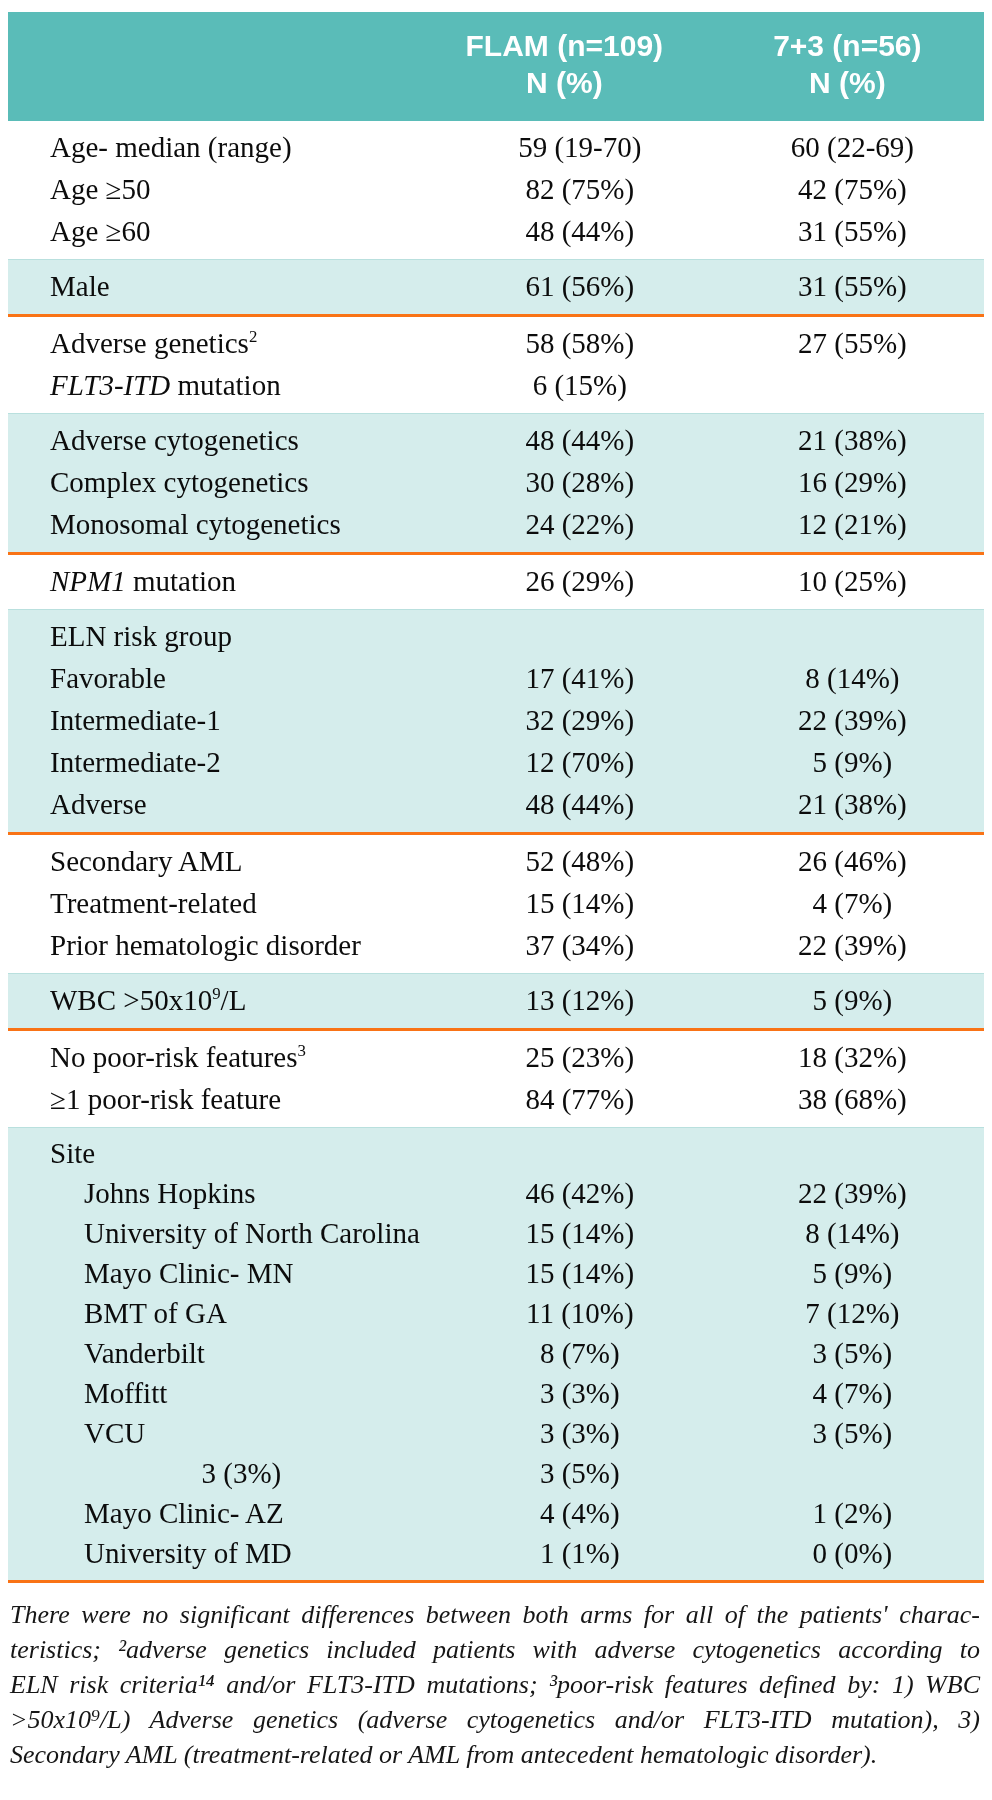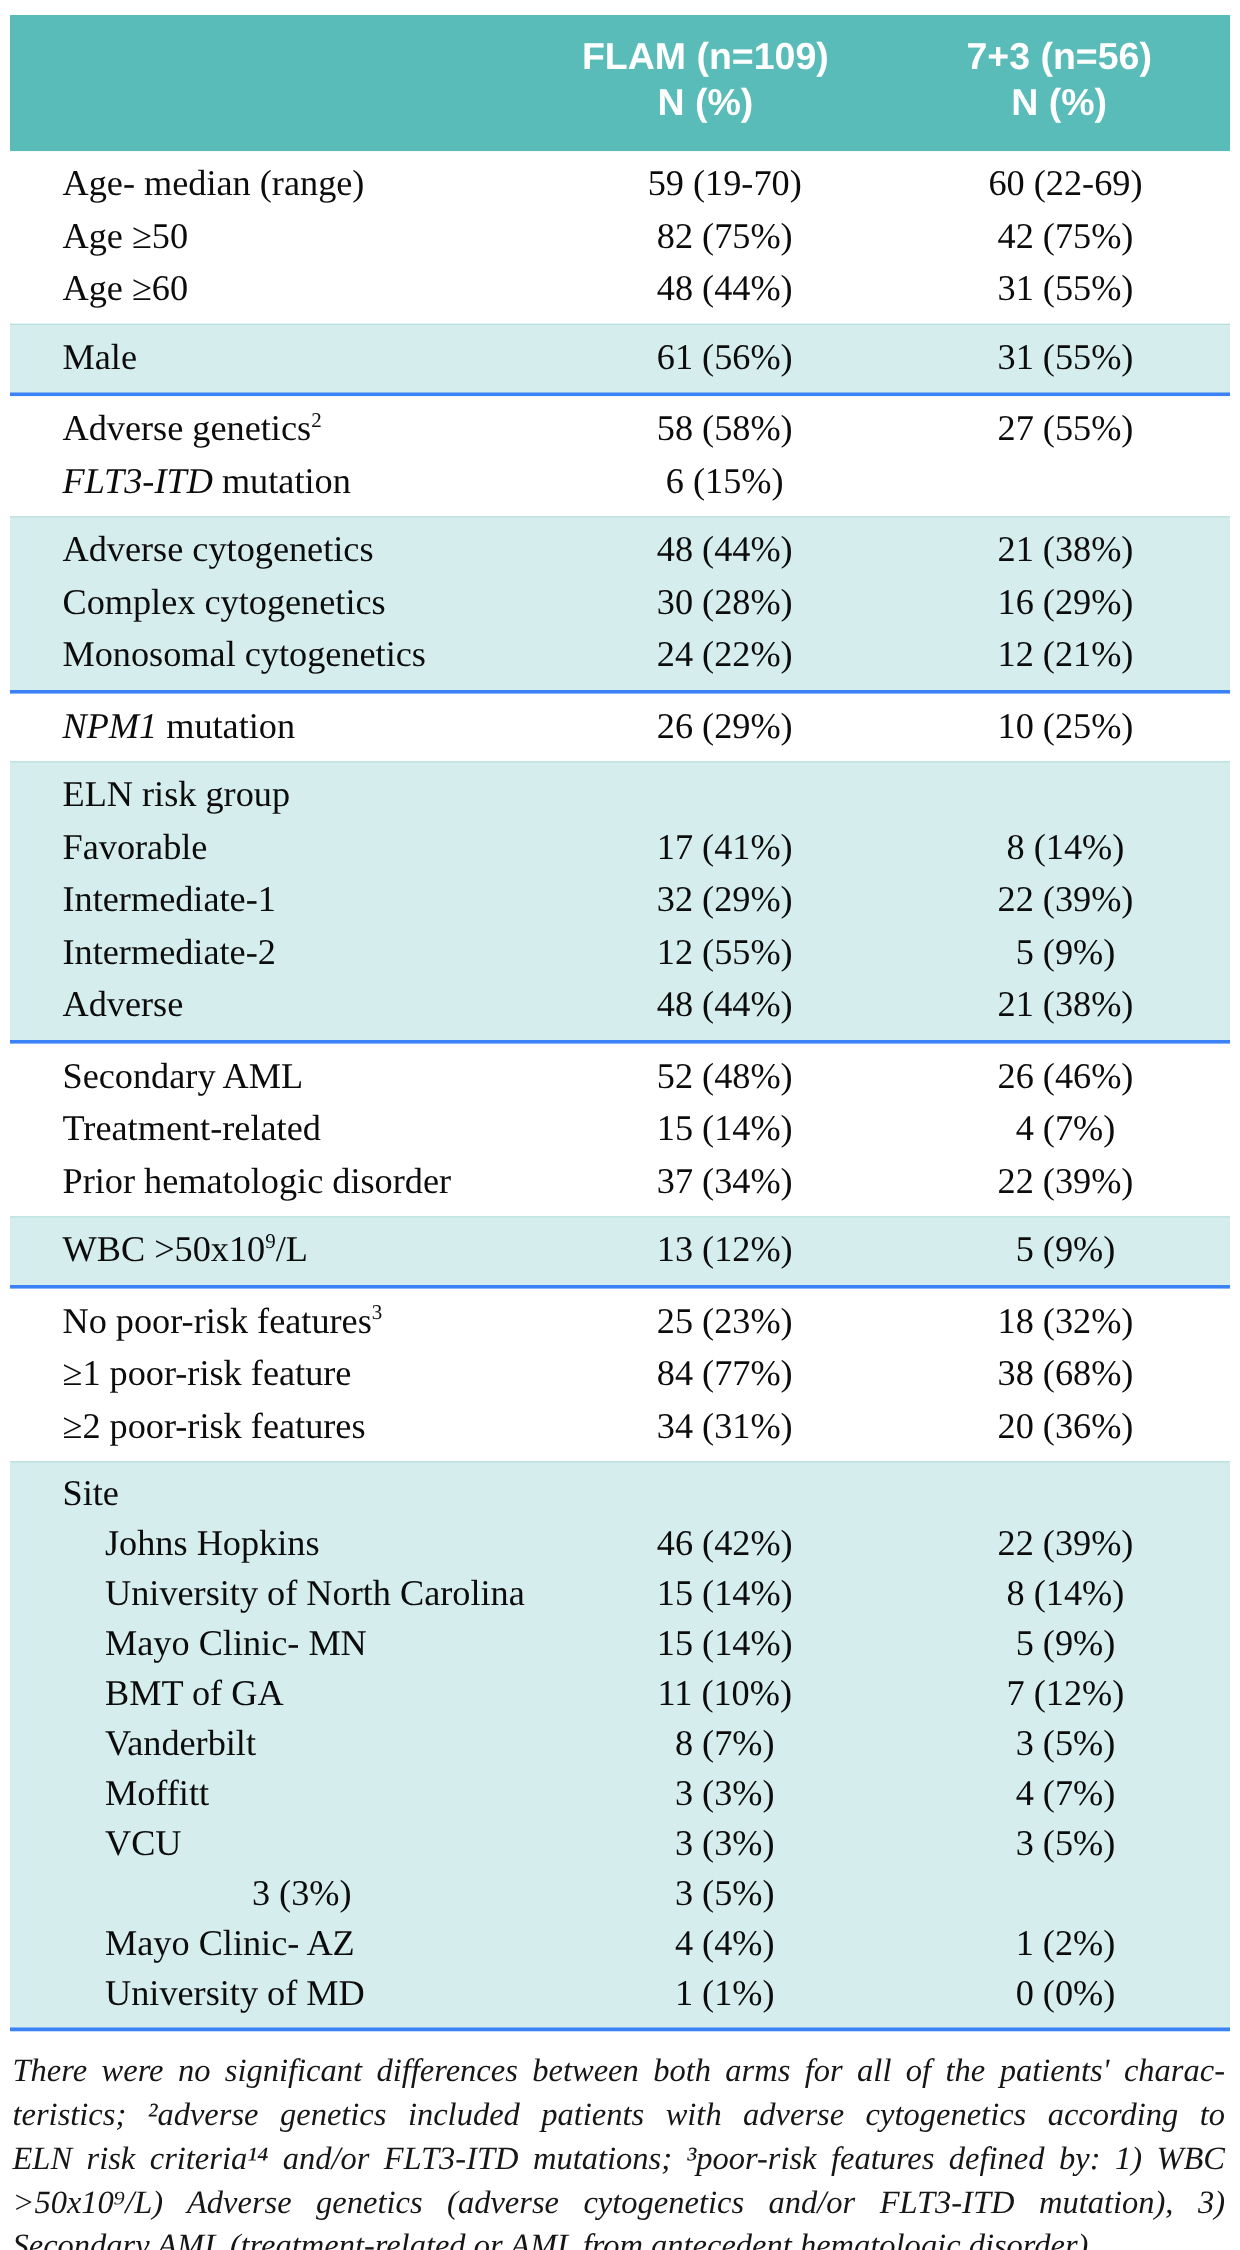--- a/index.html
+++ b/index.html
@@ -38,21 +38,21 @@
   }
 
   
   .group {
     padding: 5px 0 7px 0;
     background: #ffffff;
   }
   .group.shaded {
     background: #d5edec;
     border-top: 1px solid #b9e0de;
-    border-bottom: 3px solid #3b82f6;
+    border-bottom: 3px solid #f97316;
   }
   .row {
     display: grid;
     grid-template-columns: 42% 30% 28%;
     align-items: baseline;
     line-height: 42px;
     min-height: 42px;
     font-size: 29px;
     margin-left: 36px;
   }
@@ -182,21 +182,21 @@
           <div class="val">17 (41%)</div>
           <div class="val">8 (14%)</div>
         </div>
         <div class="row">
           <div class="label">Intermediate-1</div>
           <div class="val">32 (29%)</div>
           <div class="val">22 (39%)</div>
         </div>
         <div class="row">
           <div class="label">Intermediate-2</div>
-          <div class="val">12 (55%)</div>
+          <div class="val">12 (70%)</div>
           <div class="val">5 (9%)</div>
         </div>
         <div class="row">
           <div class="label">Adverse</div>
           <div class="val">48 (44%)</div>
           <div class="val">21 (38%)</div>
         </div>
       </div>
       <div class="group">
         <div class="row">
@@ -225,25 +225,20 @@
       <div class="group">
         <div class="row">
           <div class="label">No poor-risk features<sup>3</sup></div>
           <div class="val">25 (23%)</div>
           <div class="val">18 (32%)</div>
         </div>
         <div class="row">
           <div class="label">≥1 poor-risk feature</div>
           <div class="val">84 (77%)</div>
           <div class="val">38 (68%)</div>
-        </div>
-        <div class="row">
-          <div class="label">≥2 poor-risk features</div>
-          <div class="val">34 (31%)</div>
-          <div class="val">20 (36%)</div>
         </div>
       </div>
       <div class="group shaded site-group">
         <div class="row">
           <div class="label">Site</div>
           <div class="val"></div>
           <div class="val"></div>
         </div>
         <div class="row indent">
           <div class="label">Johns Hopkins</div>

